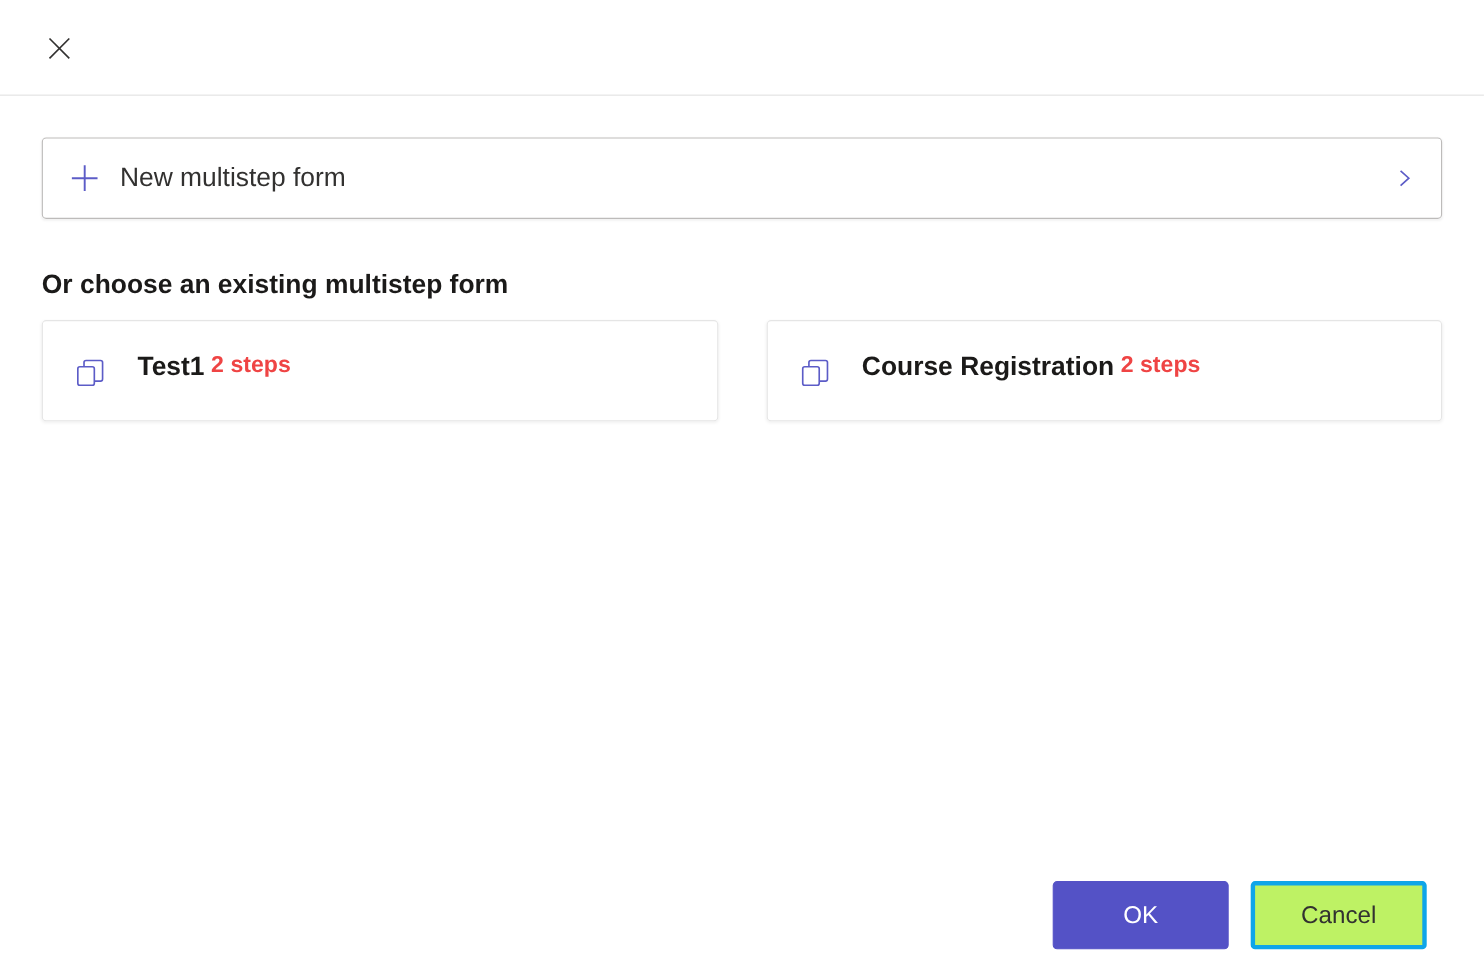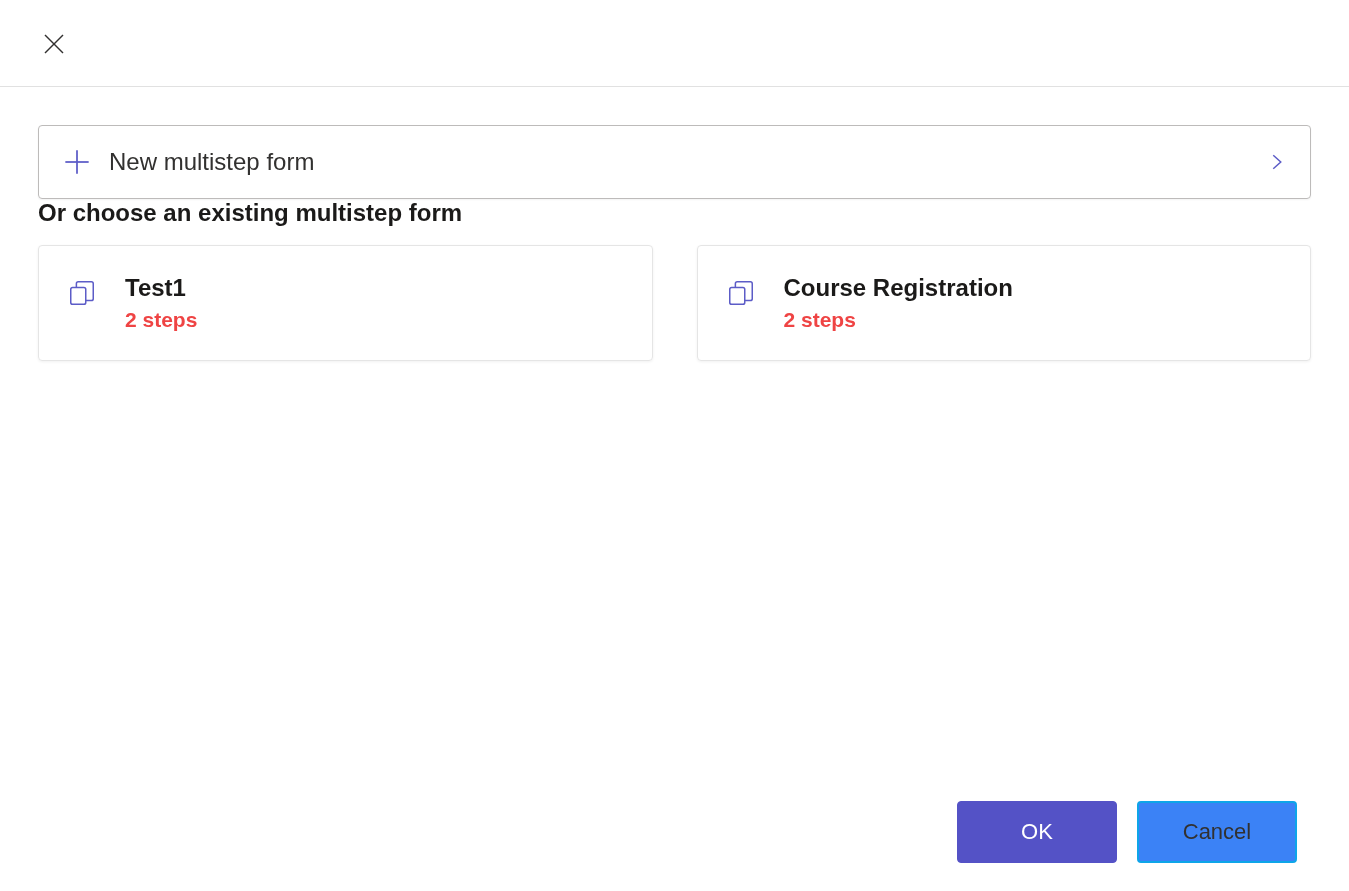--- a/index.html
+++ b/index.html
@@ -87,20 +87,21 @@
       width: 18px;
       height: 18px;
       stroke: #5c5cc7;
       stroke-width: 2;
       fill: none;
     }
     .section-label {
       font-size: 24px;
       font-weight: 600;
       color: #1b1a19;
+      margin-top: 46px;
       margin-bottom: 18px;
     }
     .cards-grid {
       display: grid;
       grid-template-columns: 1fr 1fr;
       gap: 44px;
     }
     .form-card {
       border: 1px solid #e5e5e5;
       border-radius: 4px;
@@ -121,21 +122,21 @@
     }
     .form-card-icon svg {
       width: 30px;
       height: 30px;
       fill: none;
       stroke: #5c5cc7;
       stroke-width: 1.6;
     }
     .form-card-text {
       display: flex;
-      flex-direction: column;
+      flex-direction: row;
       gap: 6px;
     }
     .form-card-title {
       font-size: 24px;
       font-weight: 600;
       color: #1b1a19;
     }
     .form-card-subtitle {
       font-size: 21px;
       color: #ef4444;
@@ -158,23 +159,23 @@
       align-items: center;
       justify-content: center;
     }
     .btn-primary {
       background: #5452c6;
       color: #ffffff;
       font-weight: 400;
       border-color: #5452c6;
     }
     .btn-secondary {
-      background: #3b82f6;
+      background: #bef264;
       color: #323130;
-      border: 2px solid #0ea5e9;
+      border: 4px solid #0ea5e9;
     }
   </style>
 </head>
 <body>
 
 <div class="header">
   <div class="close-btn">
     <svg viewBox="0 0 24 24">
       <line x1="3" y1="3" x2="21" y2="21"></line>
       <line x1="21" y1="3" x2="3" y2="21"></line>

